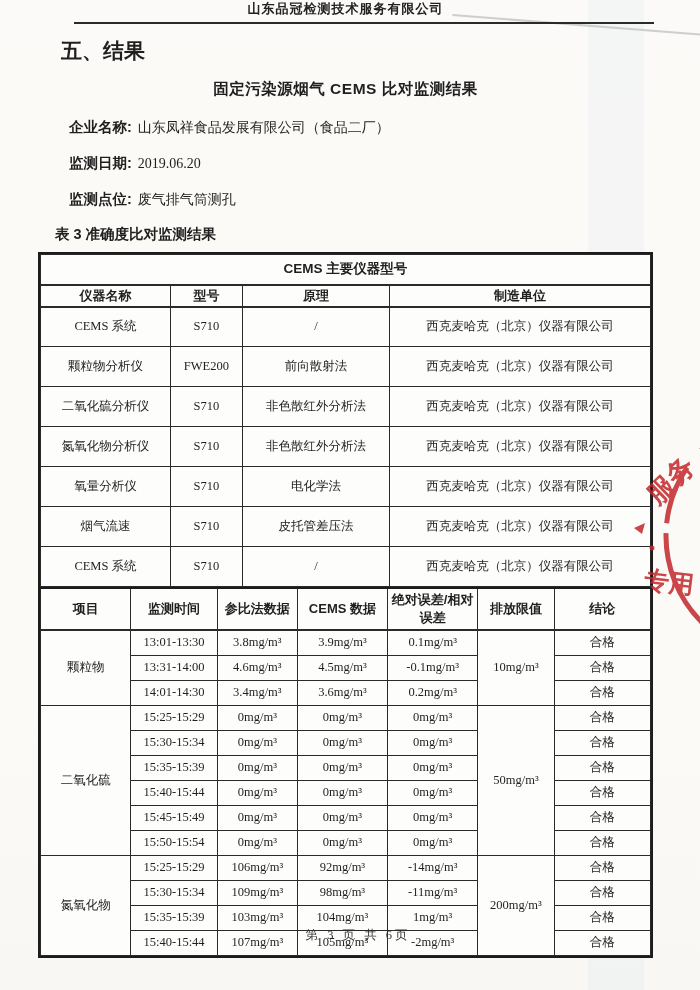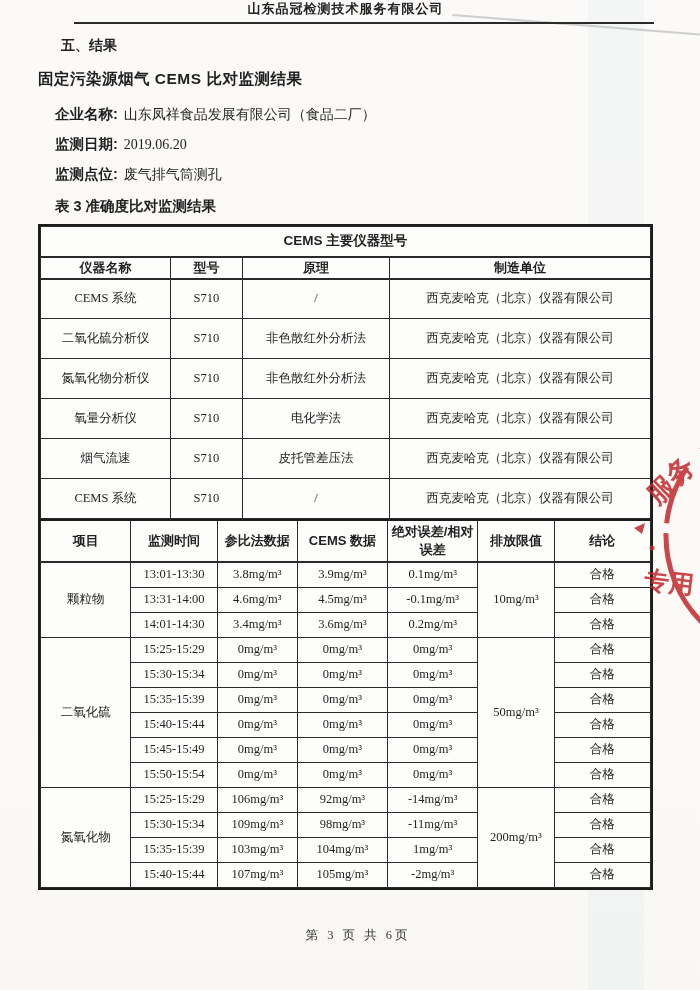--- a/index.html
+++ b/index.html
@@ -45,32 +45,33 @@
   .header-rule {
     margin: 4px auto 0 36px;
     width: 580px;
     border-bottom: 2px solid #2a2a2a;
   }
 
   .section-title {
     margin: 13px 0 0 23px;
     font-family: Liberation Sans, sans-serif;
     font-weight: bold;
-    font-size: 14px;
+    font-size: 21px;
   }
   .doc-title {
     margin-top: 14px;
+    text-align: center;
     font-family: "Liberation Sans", "DejaVu Sans", sans-serif;
     font-weight: bold;
     font-size: 15.5px;
     letter-spacing: 0.5px;
   }
 
   .fields { margin: 14px 0 0 17px; }
-  .field { margin-bottom: 9px; font-size: 14.5px; line-height: 21px; }
+  .field { margin-bottom: 9px; font-size: 14.5px; line-height: 26px; margin-left: 14px; }
   .field .label {
     font-family: "Liberation Sans", "DejaVu Sans", sans-serif;
     font-weight: bold;
     margin-right: 6px;
   }
   .field .value { font-size: 14px; }
 
   .caption {
     margin: 12px 0 8px 17px;
     font-family: "Liberation Sans", "DejaVu Sans", sans-serif;
@@ -172,20 +173,26 @@
         <tr class="head-row">
           <th>仪器名称</th>
           <th>型号</th>
           <th>原理</th>
           <th>制造单位</th>
         </tr>
         <tr>
           <td>CEMS 系统</td>
           <td>S710</td>
           <td>/</td>
+          <td>西克麦哈克（北京）仪器有限公司</td>
+        </tr>
+        <tr>
+          <td>颗粒物分析仪</td>
+          <td>FWE200</td>
+          <td>前向散射法</td>
           <td>西克麦哈克（北京）仪器有限公司</td>
         </tr>
         <tr>
           <td>二氧化硫分析仪</td>
           <td>S710</td>
           <td>非色散红外分析法</td>
           <td>西克麦哈克（北京）仪器有限公司</td>
         </tr>
         <tr>
           <td>氮氧化物分析仪</td>

